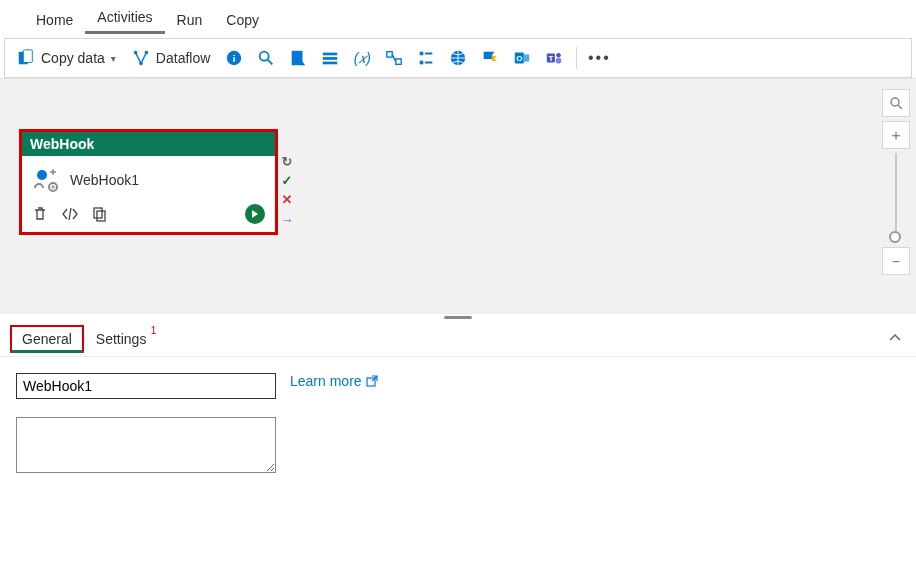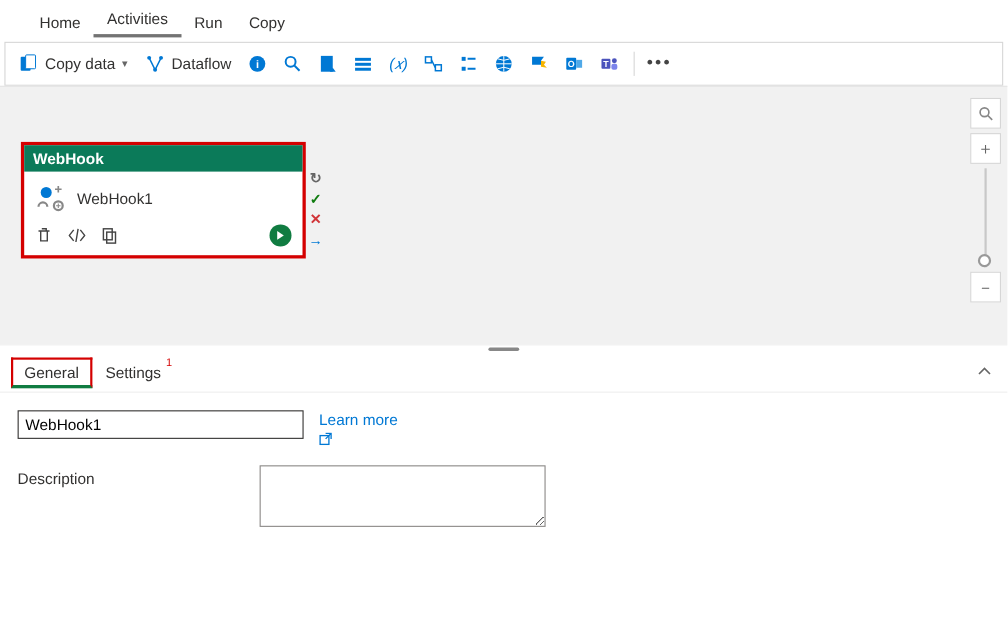--- a/index.html
+++ b/index.html
@@ -217,22 +217,22 @@
     padding:4px 6px;
     font-size:14px;
     resize:both;
   }
   .learn-more {
     color:#0078d4;
     margin-left:14px;
     font-size:14px;
     cursor:pointer;
     display:flex;
+    align-items:center;
     gap:4px;
-    flex-direction:column;
   }
 </style>
 </head>
 <body>
 
 <div class="top-tabs">
   <div class="top-tab">Home</div>
   <div class="top-tab active">Activities</div>
   <div class="top-tab">Run</div>
   <div class="top-tab">Copy</div>
@@ -442,16 +442,15 @@
     <input class="form-input" type="text" value="WebHook1" style="">
     <a class="learn-more">
       <span>Learn more</span>
       <svg width="12" height="12" viewBox="0 0 12 12">
           <rect x="1" y="3" width="8" height="8" fill="none" stroke="#0078d4" stroke-width="1.2"></rect>
           <path d="M6 1 h5 v5 M11 1 l-5 5" fill="none" stroke="#0078d4" stroke-width="1.2"></path>
         </svg>
     </a>
   </div>
   <div class="form-row">
-    <div class="form-label">Description</div>
     <textarea class="form-textarea" style=""></textarea>
   </div>
 </div>
 
 </body></html>

